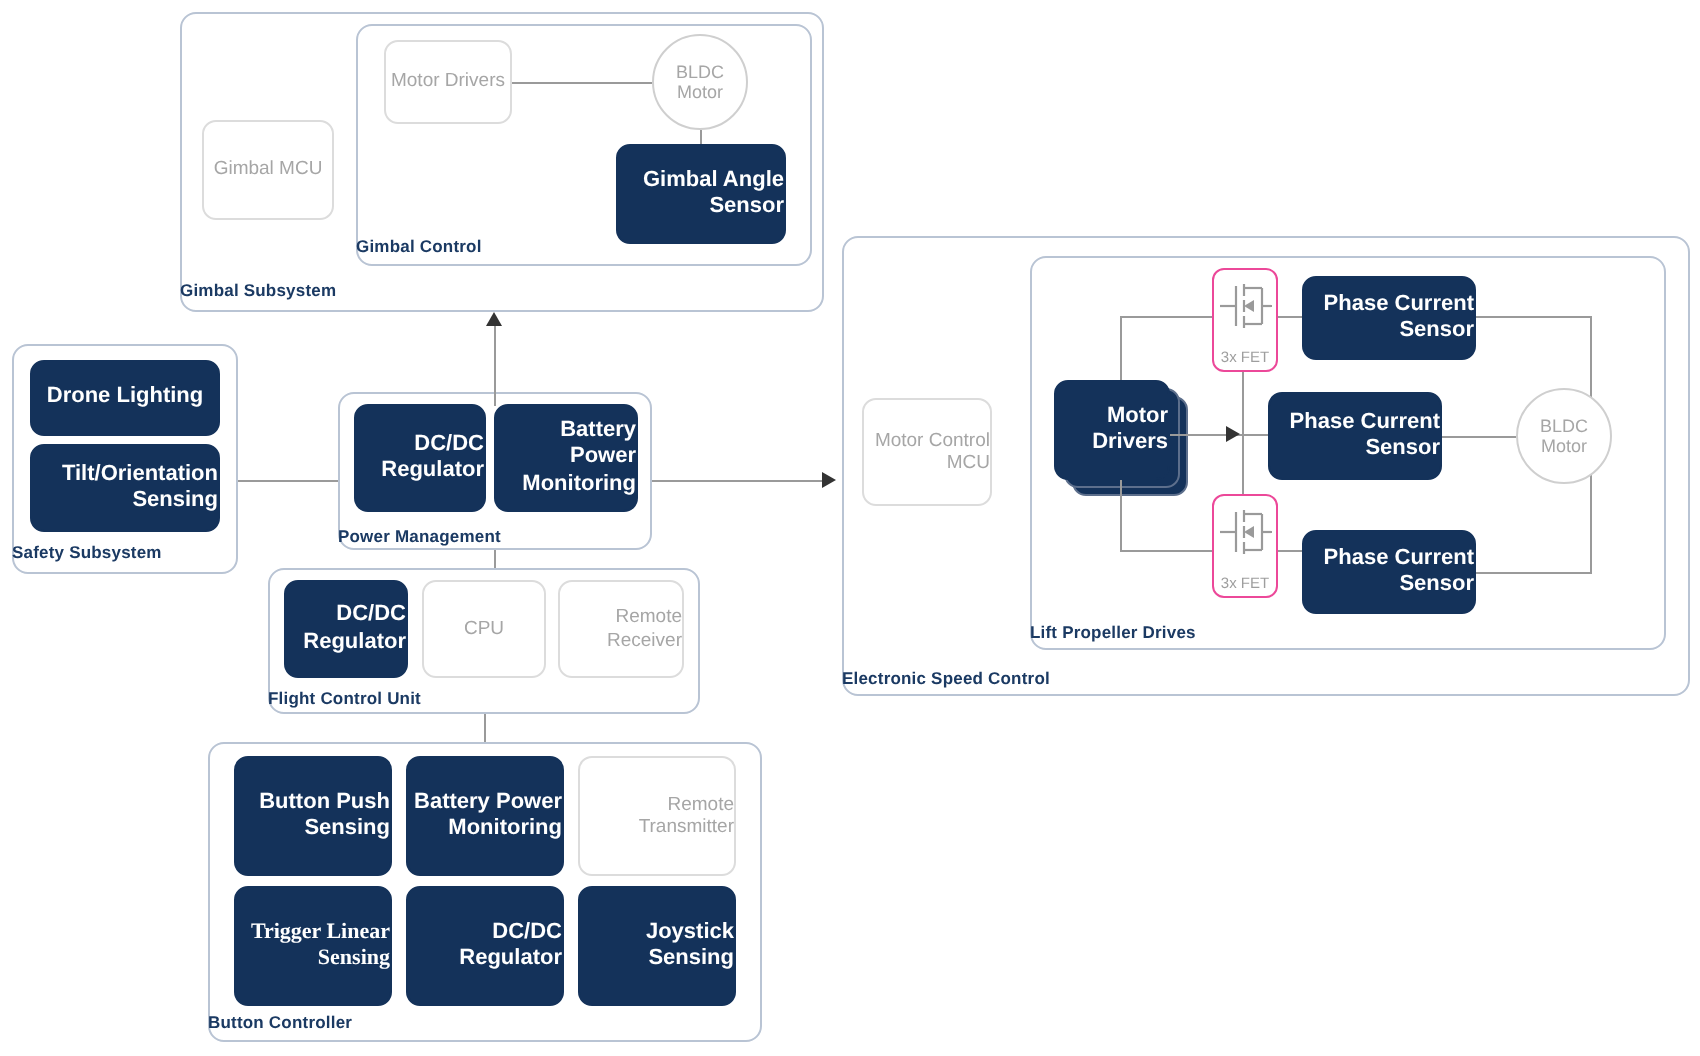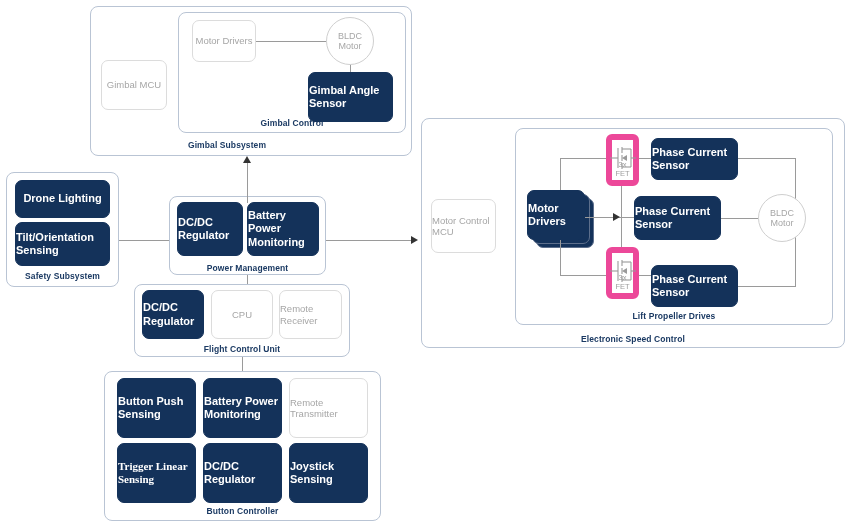--- a/index.html
+++ b/index.html
@@ -10,36 +10,36 @@
   .panel{
     position:absolute;
     border:1px solid #b9c4d4;
     border-radius:8px;
     background:transparent;
     box-sizing:border-box;
   }
   .panel-label{
     position:absolute;
     left:0;right:0;
-    text-align:center;
+    text-align:left;
     color:#1b3a63;
     font-weight:bold;
     font-size:8.5px;
     letter-spacing:.1px;
     white-space:nowrap;
   }
 
   
   .blk{
     position:absolute;
     box-sizing:border-box;
     display:flex;
     align-items:center;
     justify-content:center;
-    text-align:left;
+    text-align:right;
     border-radius:7px;
     line-height:1.2;
   }
   .blk-active{
     background:#14325a;
     color:#ffffff;
     font-weight:bold;
     font-size:11px;
     border:1px solid #14325a;
   }
@@ -79,21 +79,21 @@
   .lnh{height:1px;}
   .lnv{width:1px;}
   .arrow{position:absolute;width:0;height:0;}
   .arrow-right{border-top:4px solid transparent;border-bottom:4px solid transparent;border-left:7px solid #333333;}
   .arrow-up{border-left:4px solid transparent;border-right:4px solid transparent;border-bottom:7px solid #333333;}
 
   
   .fet{
     position:absolute;
     box-sizing:border-box;
-    border:6px solid #ec4899;
+    border:1px solid #ec4899;
     border-radius:6px;
     background:#ffffff;
   }
   .fet-cap{
     position:absolute;
     left:0;right:0;bottom:2px;
     text-align:center;
     font-size:7.5px;
     color:#9e9e9e;
   }

